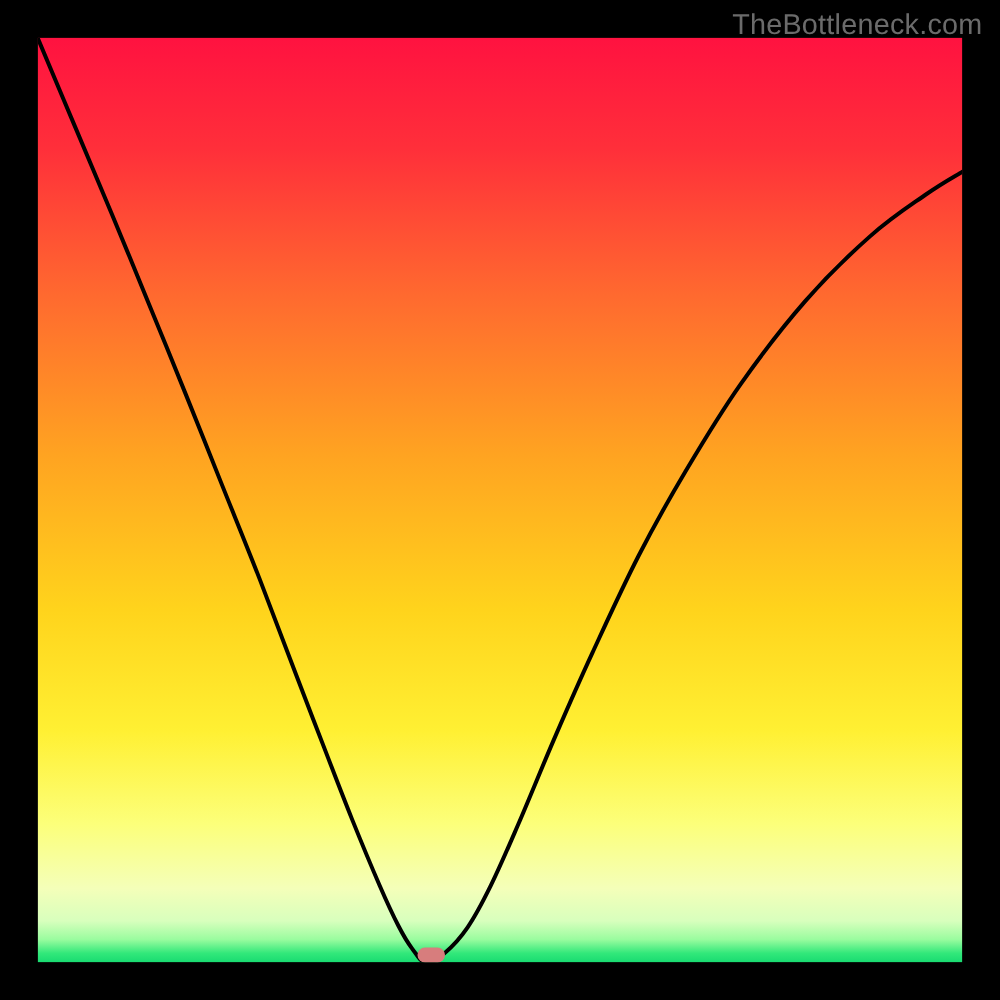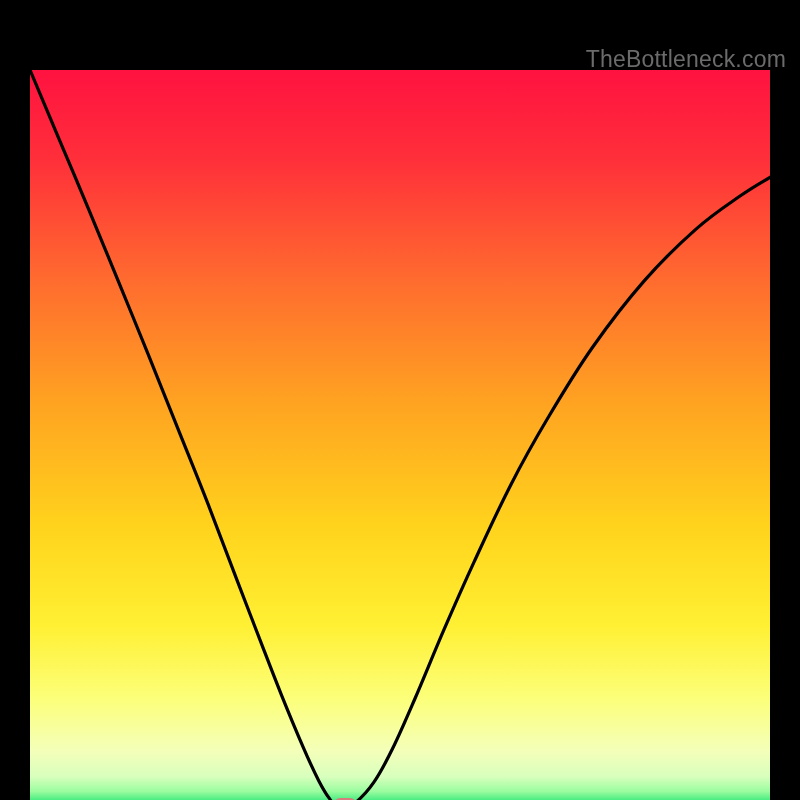--- a/index.html
+++ b/index.html
@@ -10,21 +10,20 @@
     background: #000;
     overflow: hidden;
   }
   .frame {
     position: absolute;
     left: 0;
     top: 0;
     width: 800px;
     height: 736px;
     background: #000;
-    margin-top: 40px;
   }
   .plot {
     position: absolute;
     left: 30px;
     top: 30px;
     width: 740px;
     height: 740px;
     overflow: hidden;
   }
   .gradient {

